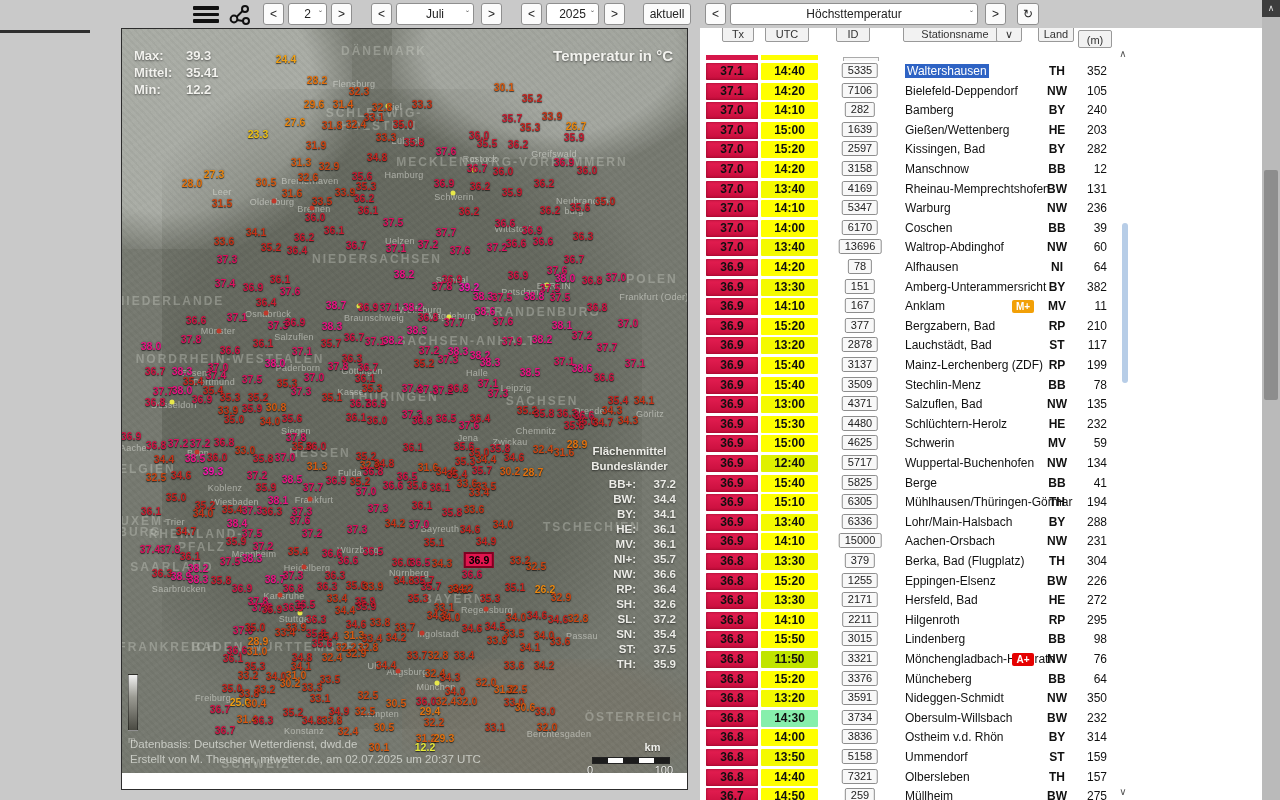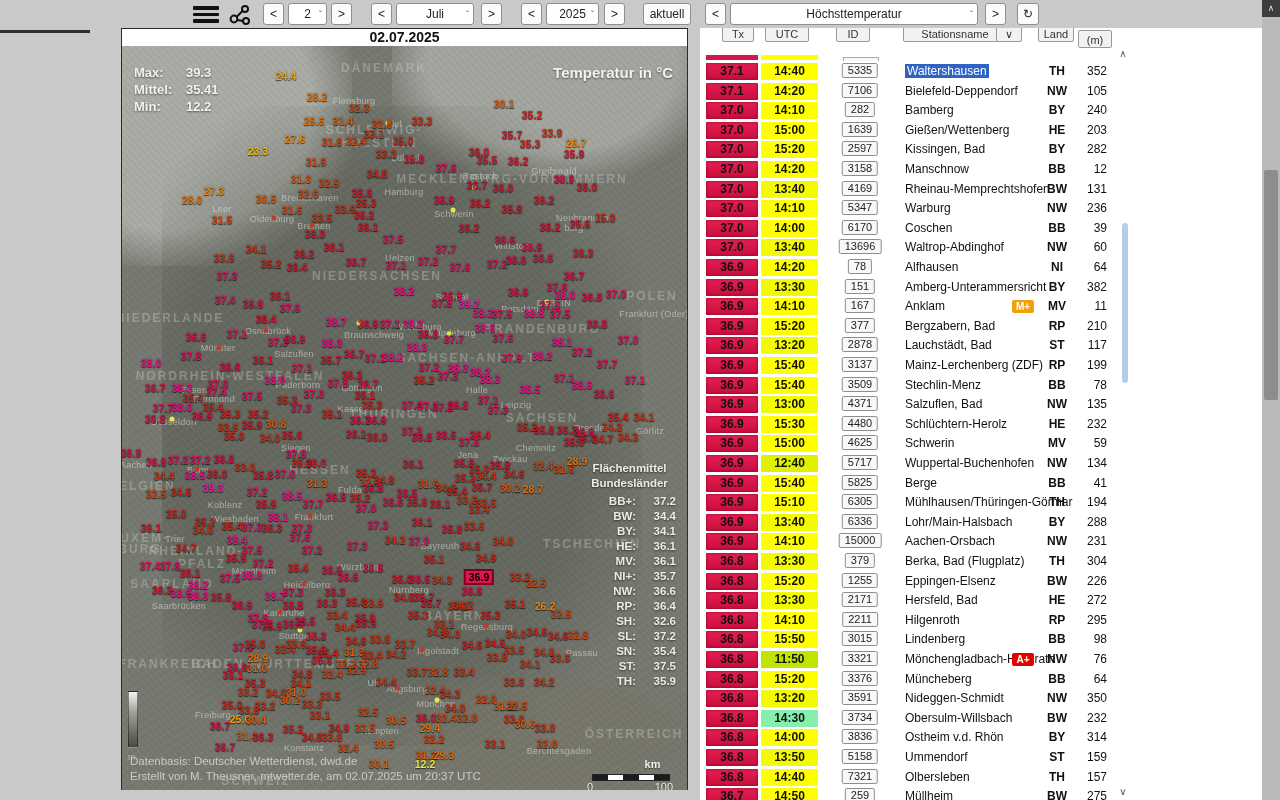--- a/index.html
+++ b/index.html
@@ -103,21 +103,20 @@
   <div class="tsel" style="left:730px;width:248px;">
       <span>Höchsttemperatur</span>
       <span class="chev">ˇ</span>
     </div>
   <div class="tbtn" style="left:985px;width:21px;">&gt;</div>
   <div class="tbtn" style="left:1017px;width:22px;">↻</div>
 </div>
 <div id="darkbar"></div>
 
 <div id="mappanel">
-  <div id="maptitle">02.07.2025</div>
   <div id="mapcanvas">
     <div class="seapatch" style="left:-70px;top:-50px;width:300px;height:270px;background:radial-gradient(ellipse at 40% 40%,rgba(172,175,168,.95) 0 55%,rgba(172,175,168,0) 75%);"></div>
     <div class="seapatch" style="left:270px;top:-40px;width:320px;height:170px;background:radial-gradient(ellipse at 50% 35%,rgba(168,171,164,.9) 0 55%,rgba(168,171,164,0) 78%);"></div>
     <div class="landpatch" style="left:40px;top:60px;width:480px;height:640px;background:radial-gradient(ellipse at 45% 50%,rgba(62,66,54,.30) 0 55%,rgba(62,66,54,0) 80%);"></div>
     <div class="landpatch" style="left:280px;top:630px;width:290px;height:120px;background:radial-gradient(ellipse,rgba(120,115,102,.5) 0 60%,rgba(120,115,102,0) 85%);"></div>
     <div id="terrain"></div>
 
     <div id="mapstats">
       <div class="col" style="margin-right:10px;">
         <div>Max:</div><div>Mittel:</div><div>Min:</div>

